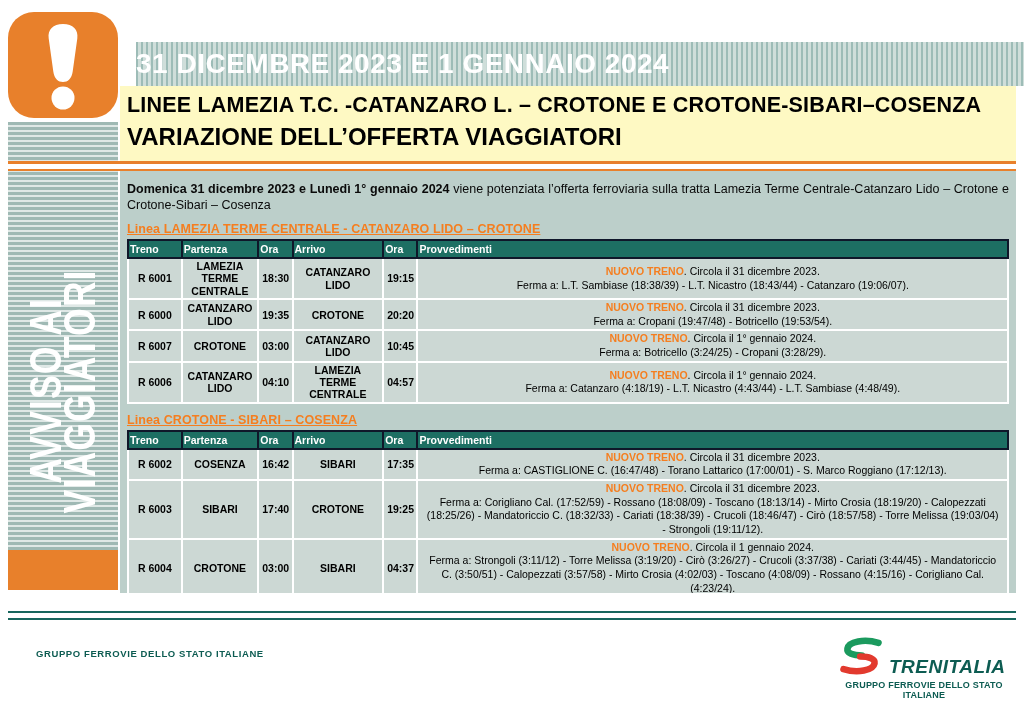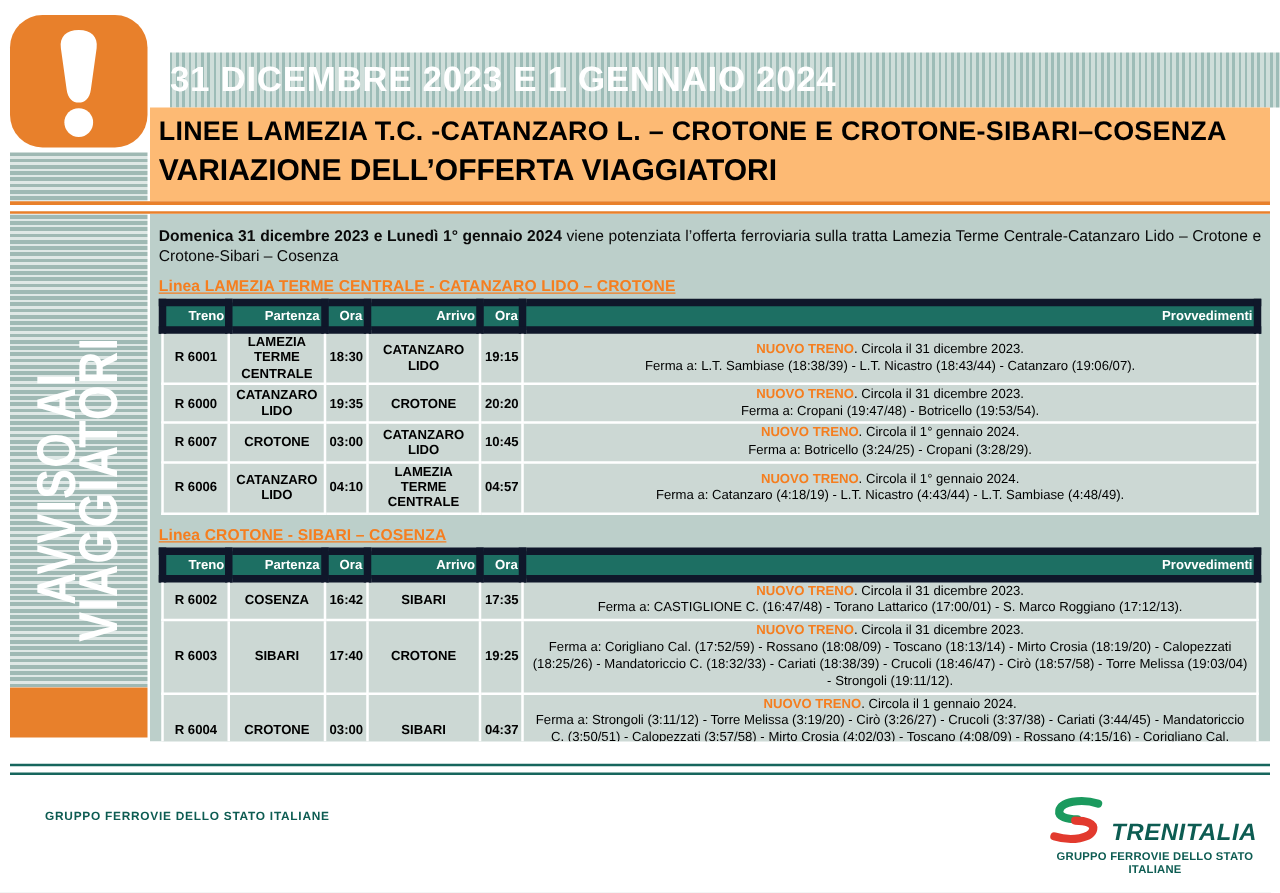--- a/index.html
+++ b/index.html
@@ -24,39 +24,39 @@
 
   .orange-block { position:absolute; left:8px; top:550px; width:110px; height:40px; background:#e8802b; }
 
   
   .band-title { position:absolute; left:136px; top:42px; width:988px; height:44px;
                 background:repeating-linear-gradient(90deg,#9dbcb7 0px,#9dbcb7 2px,#cfdeda 2px,#cfdeda 5px);
                 display:flex; align-items:center; padding-left:0; }
   .band-title span { color:#ffffff; font-weight:bold; font-size:28px; letter-spacing:0.5px; }
 
   .band-sub { position:absolute; left:120px; top:86px; width:896px; height:77px;
-              background:#fdba74; padding:7px 0 0 7px; }
+              background:#fef9c3; padding:7px 0 0 7px; }
   .band-sub .l1 { color:#000; font-weight:bold; font-size:21.5px; letter-spacing:0.2px; }
   .band-sub .l2 { color:#000; font-weight:bold; font-size:24px; margin-top:5px; }
 
   .sep-orange { position:absolute; left:8px; top:161px; width:1008px; height:10px;
                 background:#ffffff; border-top:3px solid #e8802b; border-bottom:2px solid #e8802b; z-index:5; }
 
   
   .content { position:absolute; left:120px; top:171px; width:896px; height:422px;
              background:#bccfca; padding:8px 7px 0 7px; overflow:hidden; }
 
   .intro { font-size:12.5px; color:#0a0a0a; line-height:1.28; text-align:justify; margin-top:2px; }
   .intro b { font-weight:bold; }
 
   .section-title { color:#f57e1f; font-weight:bold; font-size:12.5px; margin:9px 0 3px 0; letter-spacing:0.1px;text-decoration:underline; }
 
   table.trains { width:100%; border-collapse:collapse; table-layout:fixed; }
   table.trains th { background:#1d6f63; color:#ffffff; font-size:10.5px; font-weight:bold;
-                    padding:2px 1px; border:6px solid #0f172a; text-align:right; }
+                    padding:2px 1px; border:2px solid #0f172a; text-align:left; }
   table.trains td { background:#ccd8d4; color:#000; font-size:10.5px; padding:1px 3px;
                     border:2px solid #ffffff; vertical-align:middle; line-height:1.18; }
   table.trains td.c { text-align:center; font-weight:bold; }
   table.trains td.prov { text-align:center; padding:1px 6px; line-height:1.3; }
   .nt { color:#f57e1f; font-weight:bold; }
 
   
   .teal-lines { position:absolute; left:8px; top:611px; width:1008px; height:9px;
                 border-top:2px solid #17665d; border-bottom:2px solid #17665d; background:#fff; }
 

